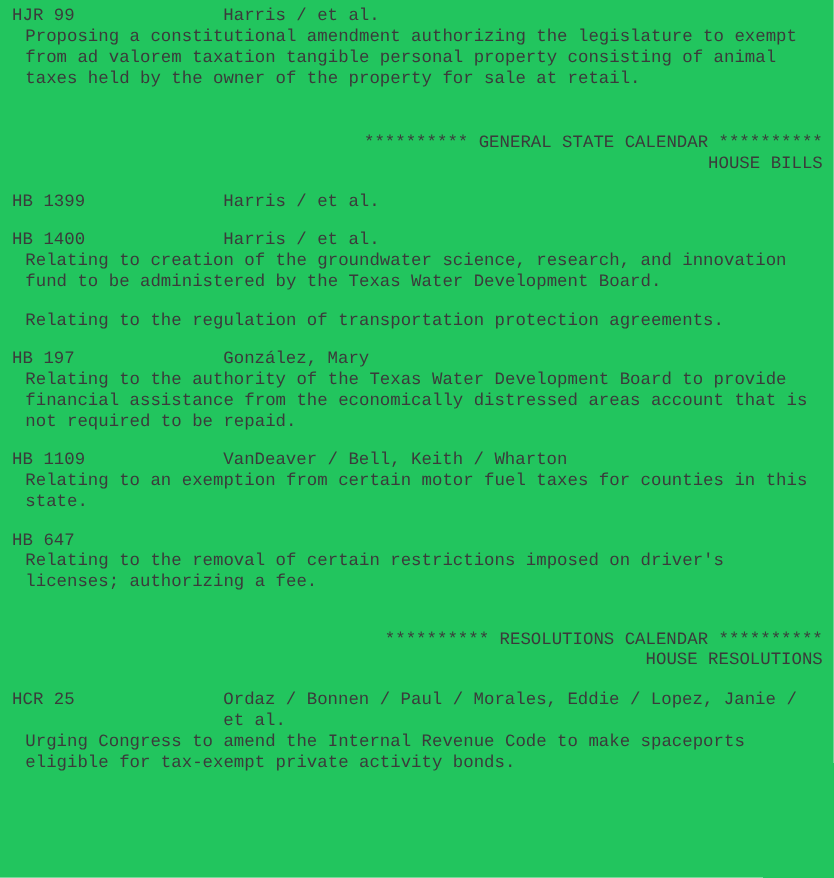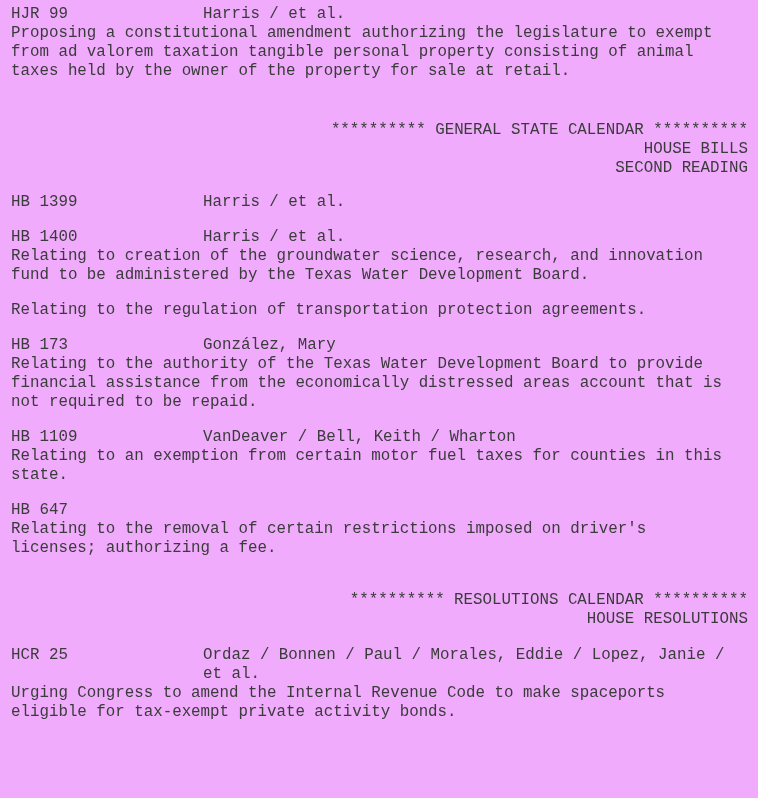--- a/index.html
+++ b/index.html
@@ -7,21 +7,21 @@
     padding: 0;
     background: #ffffff;
   }
   .page {
     position: relative;
     width: 758px;
     height: 798px;
     box-sizing: border-box;
     padding: 5px 10px 0 11px;
     overflow: hidden;
-    background: #f0abfc;
+    background: #22c55e;
     font-family: "Liberation Mono", "DejaVu Sans Mono", monospace;
     font-size: 15.8px;
     line-height: 19px;
     color: #3b3b3b;
   }
   .entry {
     margin: 0 0 16px 0;
   }
   .entry-head {
     display: flex;
@@ -33,20 +33,21 @@
   }
   .authors {
     flex: 1 1 auto;
   }
   .author-line {
     display: block;
     white-space: pre;
   }
   .desc .line {
     white-space: pre;
+    margin-left: 12px;
   }
   .section-heading {
     text-align: center;
   }
   .section-heading .hline {
     white-space: pre;
     text-align: right;
   }
   .sh-general {
     margin-top: 40px;
@@ -72,21 +73,20 @@
     <div class="desc">
       <div class="line">Proposing a constitutional amendment authorizing the legislature to exempt</div>
       <div class="line">from ad valorem taxation tangible personal property consisting of animal</div>
       <div class="line">taxes held by the owner of the property for sale at retail.</div>
     </div>
   </section>
 
   <div class="section-heading sh-general">
     <div class="hline">********** GENERAL STATE CALENDAR **********</div>
     <div class="hline">HOUSE BILLS</div>
-    <div class="hline">SECOND READING</div>
   </div>
 
   <section class="entry">
     <div class="entry-head">
       <span class="bill">HB 1399</span>
       <span class="authors">
         <span class="author-line">Harris / et al.</span>
       </span>
     </div>
   </section>
@@ -105,21 +105,21 @@
   </section>
 
   <section class="entry">
     <div class="desc">
       <div class="line">Relating to the regulation of transportation protection agreements.</div>
     </div>
   </section>
 
   <section class="entry">
     <div class="entry-head">
-      <span class="bill">HB 173</span>
+      <span class="bill">HB 197</span>
       <span class="authors">
         <span class="author-line">González, Mary</span>
       </span>
     </div>
     <div class="desc">
       <div class="line">Relating to the authority of the Texas Water Development Board to provide</div>
       <div class="line">financial assistance from the economically distressed areas account that is</div>
       <div class="line">not required to be repaid.</div>
     </div>
   </section>

